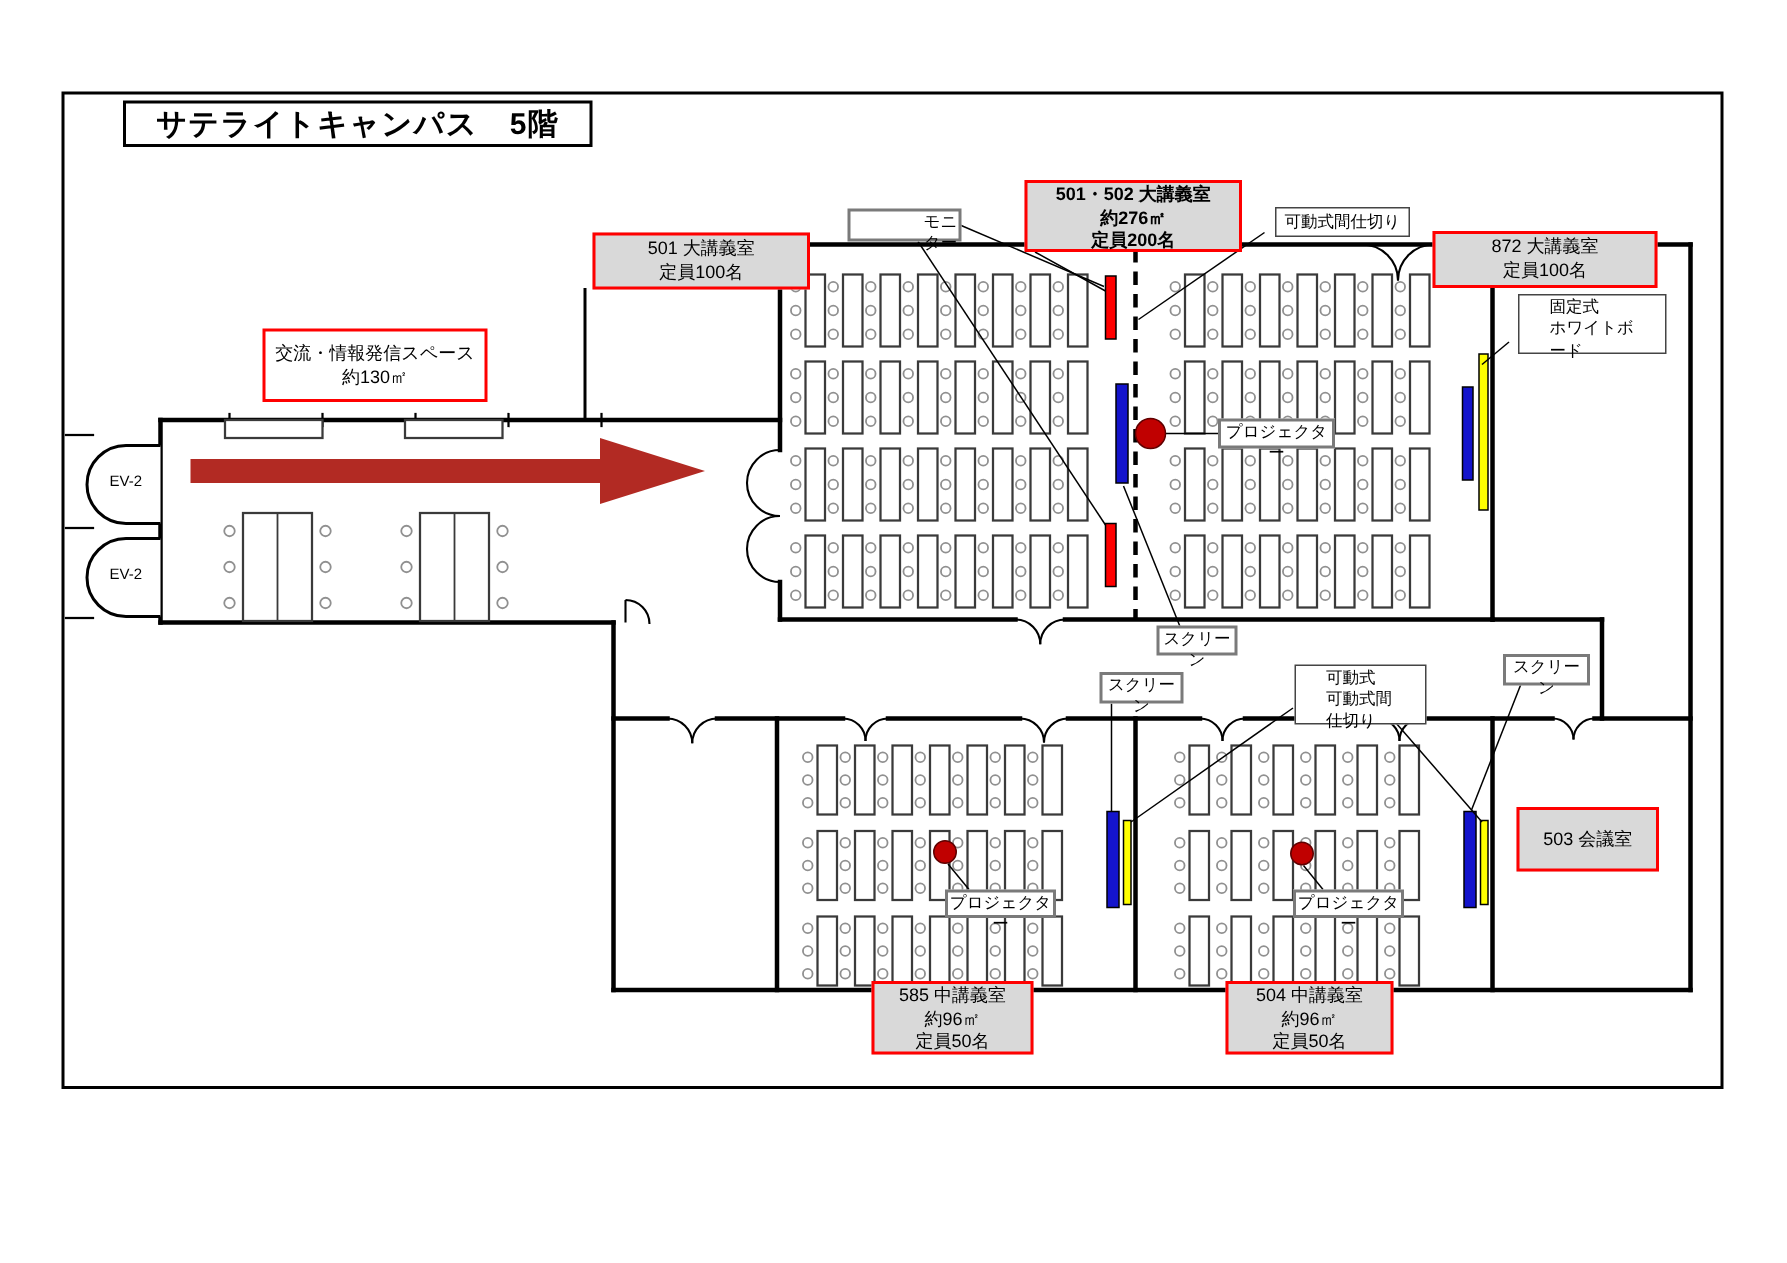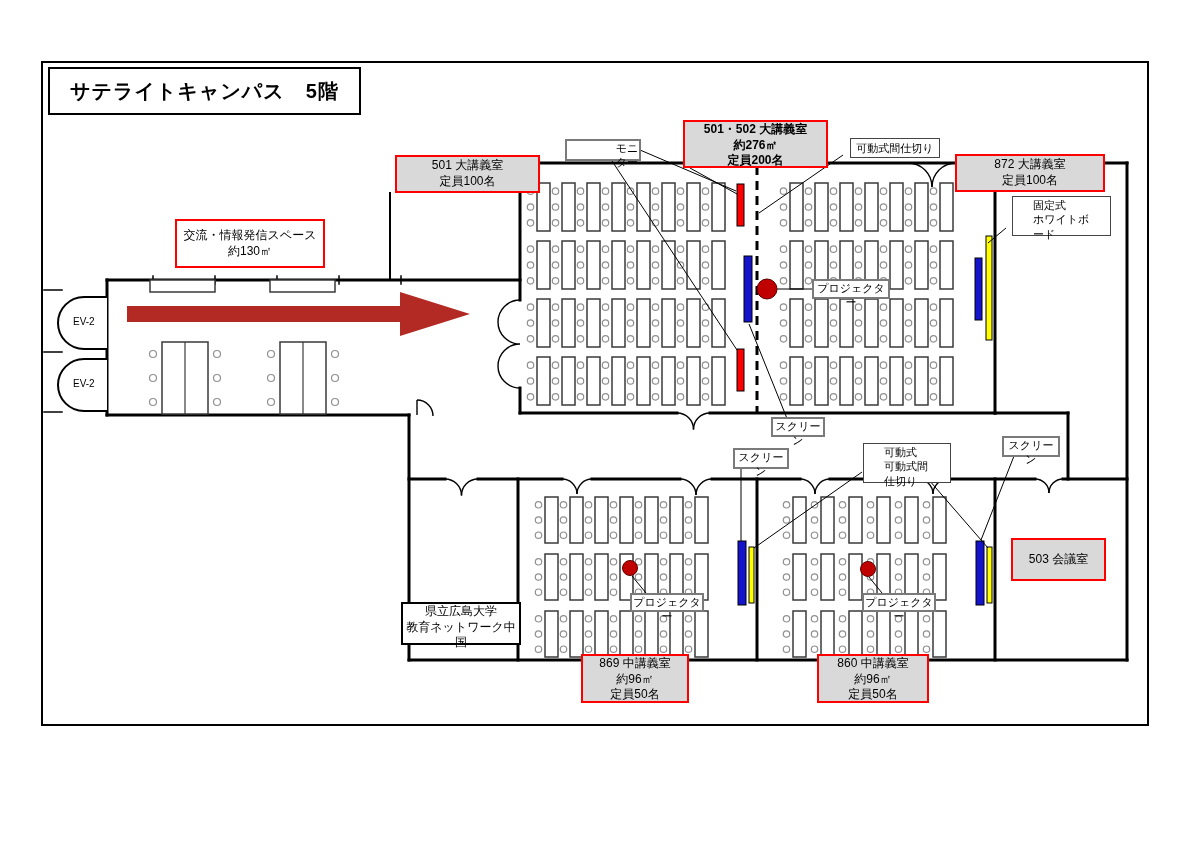--- a/index.html
+++ b/index.html
@@ -534,21 +534,21 @@
         <line x1="632" y1="576" x2="646" y2="593" stroke="#000" stroke-width="1"></line>
         <line x1="869" y1="577" x2="882" y2="593" stroke="#000" stroke-width="1"></line>
       </g>
     <g id="g-projectors">
         <circle cx="767" cy="289" r="10" fill="#c00000" stroke="#600000" stroke-width="1"></circle>
         <circle cx="630" cy="568" r="7.5" fill="#c00000" stroke="#600000" stroke-width="1"></circle>
         <circle cx="868" cy="569" r="7.5" fill="#c00000" stroke="#600000" stroke-width="1"></circle>
       </g>
   </svg>
 
-  <div class="lbl title" style="left:48px;top:67px;width:313px;height:48px;">サテライトキャンパス　5階</div>
+  <div class="lbl title" style="left:82px;top:67px;width:313px;height:31px;">サテライトキャンパス　5階</div>
 
   <div class="lbl red-gray" style="left:395px;top:155px;width:145px;height:38px;">501 大講義室
 定員100名</div>
 
   <div class="lbl red-gray" style="left:683px;top:120px;width:145px;height:48px;font-weight:bold;">501・502 大講義室
 約276㎡
 定員200名</div>
 
   <div class="lbl red-gray" style="left:955px;top:154px;width:150px;height:38px;">872 大講義室
 定員100名</div>
@@ -568,33 +568,31 @@
   <div class="lbl eq" style="left:771px;top:417px;width:54px;height:20px;">スクリーン</div>
 
   <div class="lbl eq" style="left:733px;top:448px;width:56px;height:21px;">スクリーン</div>
 
   <div class="lbl eq-thin left" style="left:851px;top:443px;width:88px;height:40px;">可動式
 可動式間仕切り</div>
 
   <div class="lbl eq" style="left:1002px;top:436px;width:58px;height:21px;">スクリーン</div>
 
 
-  <div class="lbl black-box" style="left:401px;top:602px;width:120px;height:43px;">県立広島大学
-教育ネットワーク中国</div>
 
   <div class="lbl red-gray" style="left:1011px;top:538px;width:95px;height:43px;">503 会議室</div>
 
   <div class="lbl eq" style="left:630px;top:593px;width:74px;height:19px;">プロジェクター</div>
 
   <div class="lbl eq" style="left:862px;top:593px;width:74px;height:19px;">プロジェクター</div>
 
-  <div class="lbl red-gray" style="left:581px;top:654px;width:108px;height:49px;">869 中講義室
+  <div class="lbl red-gray" style="left:581px;top:654px;width:108px;height:49px;">585 中講義室
 約96㎡
 定員50名</div>
 
-  <div class="lbl red-gray" style="left:817px;top:654px;width:112px;height:49px;">860 中講義室
+  <div class="lbl red-gray" style="left:817px;top:654px;width:112px;height:49px;">504 中講義室
 約96㎡
 定員50名</div>
 
   <div class="ev-text" style="left:73px;top:316px;">EV-2</div>
   <div class="ev-text" style="left:73px;top:378px;">EV-2</div>
 
 </div>
 
 </body></html>

